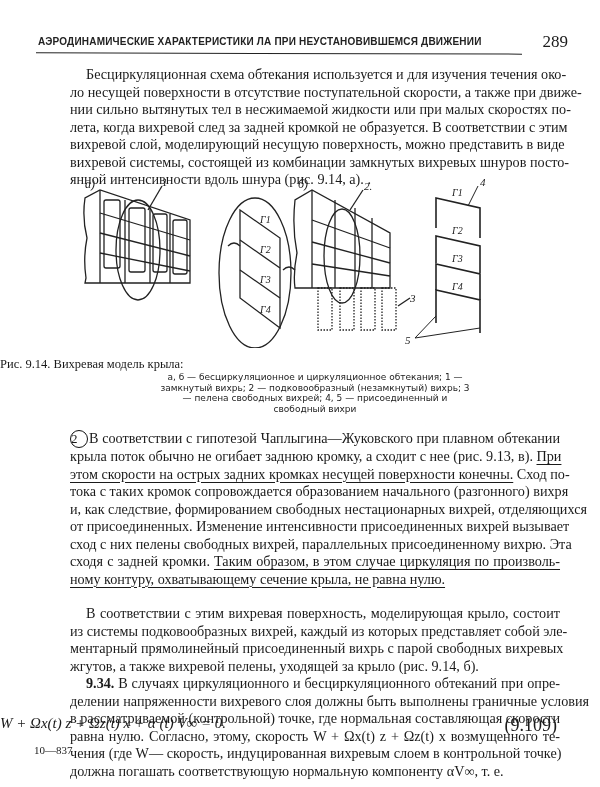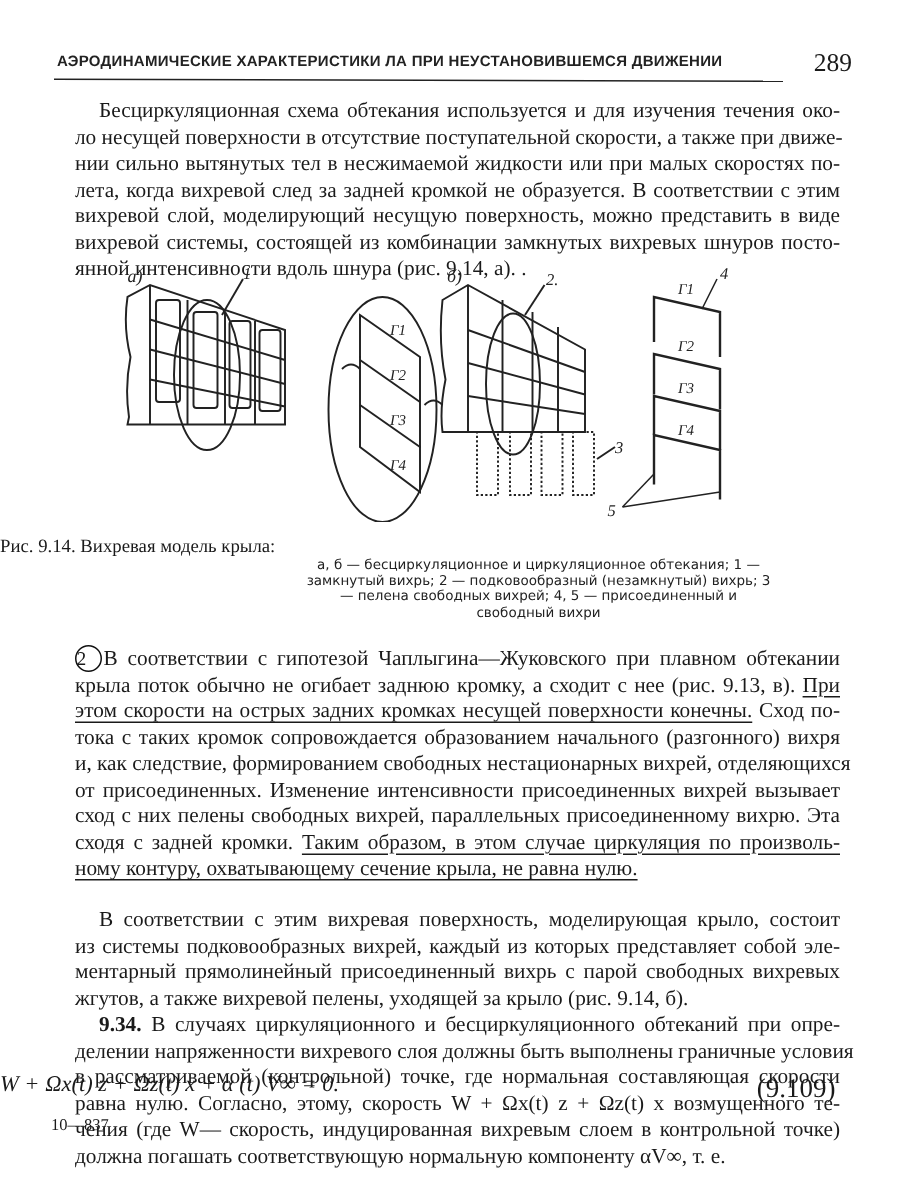--- a/index.html
+++ b/index.html
@@ -6,27 +6,27 @@
   body { width: 600px; height: 787px; position: relative; overflow: hidden;
          font-family: "Liberation Serif", "DejaVu Serif", serif; color: #1a1a1a; }
   .header { position: absolute; left: 38px; top: 32px; width: 530px; height: 22px; }
   .running-head { position: absolute; left: 0; top: 4px; font-size: 10px; letter-spacing: 0.2px;
                   font-family: "Liberation Sans", sans-serif; font-weight: bold; color: #222; }
   .page-number { position: absolute; right: 0; top: 0; font-size: 17px; }
   .header-rule { position: absolute; left: 36px; top: 53px; width: 486px; height: 0;
                  border-top: 1.5px solid #222; transform: rotate(0.15deg); }
   .para { position: absolute; left: 50px; width: 510px; font-size: 14.2px; line-height: 17.5px;
           text-align: justify; }
-  .para .line { display: block; white-space: nowrap; text-align-last: justify; }
+  .para .line { display: block; white-space: nowrap; text-align-last: justify; margin-left: 20px; }
   .para .line.last { text-align-last: left; }
   .indent { padding-left: 16px; }
   .figure { position: absolute; left: 80px; top: 178px; width: 460px; height: 170px; }
   .caption-title { position: absolute; left: 0; width: 600px; top: 357px; text-align: left; font-size: 12.5px; }
   .caption-text { position: absolute; left: 160px; width: 310px; top: 372px; font-size: 9px; line-height: 10.5px;
-                  font-family: "DejaVu Sans", sans-serif; text-align: center; color: #222; margin-left: 44px; }
+                  font-family: "DejaVu Sans", sans-serif; text-align: center; color: #222; }
   .underline { text-decoration: underline; text-decoration-thickness: 1.3px; text-underline-offset: 3px; }
   .circled { display: inline-block; border: 1.5px solid #111; border-radius: 50%; width: 16px; height: 16px;
              line-height: 16px; text-align: center; font-size: 13px; margin-right: 1px; }
   .equation { position: absolute; left: 0; width: 540px; top: 715px; font-size: 15px; font-style: italic; }
   .eq-number { position: absolute; right: 43px; top: 715px; font-size: 18px; }
   .signature { position: absolute; left: 34px; top: 744px; font-size: 11px; }
   .bold { font-weight: bold; }
 </style>
 </head>
 <body>

